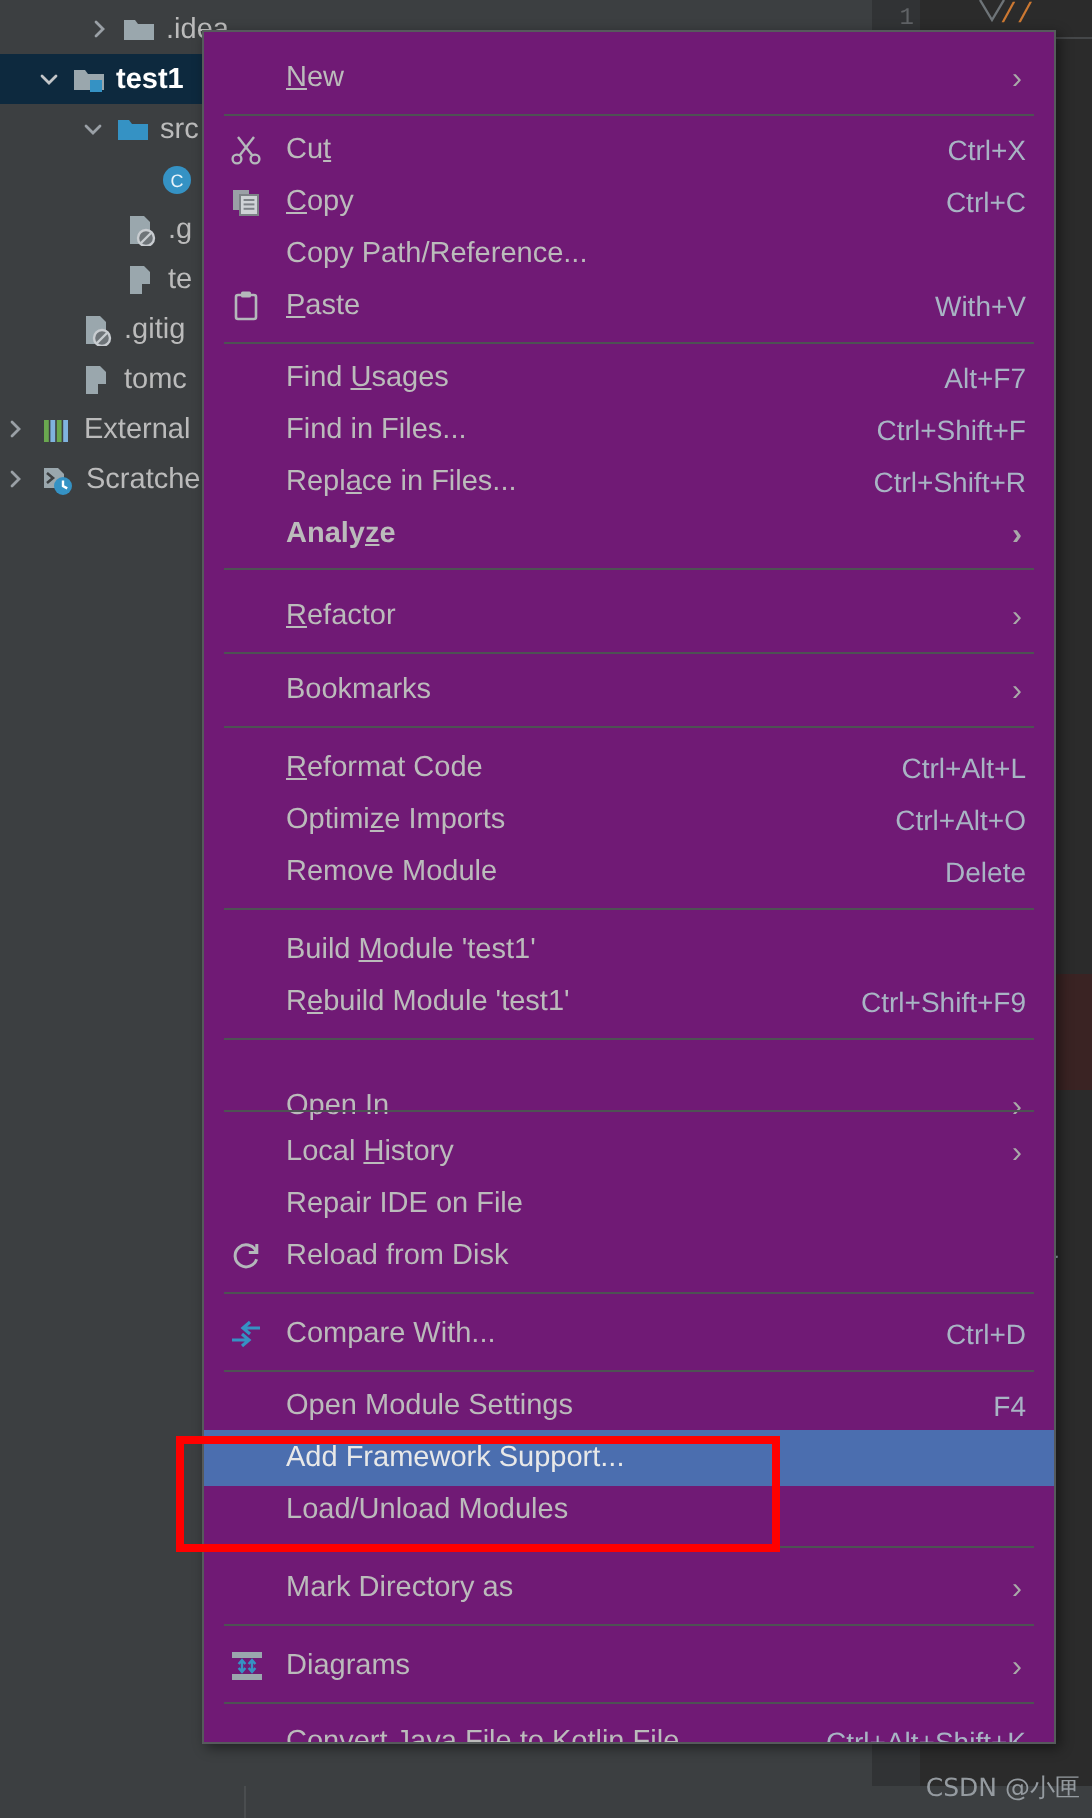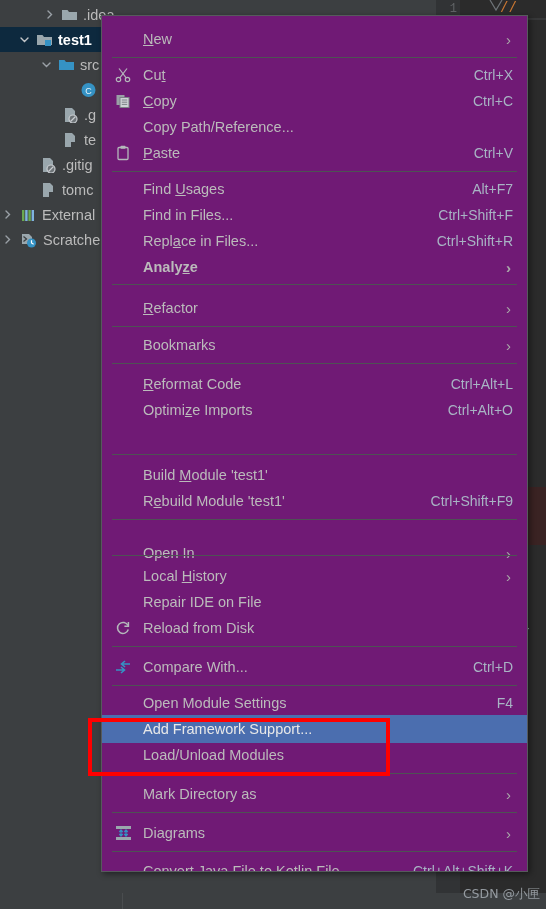--- a/index.html
+++ b/index.html
@@ -300,21 +300,21 @@
     </div>
 
     <div class="mi" style="top:123px;">
       <span class="mi-icon">
         <svg width="16" height="16" viewBox="0 0 16 16">
           <rect x="3" y="2.5" width="10" height="12" rx="1" fill="none" stroke="#b4b8bb" stroke-width="1.3"></rect>
           <rect x="5.5" y="0.8" width="5" height="3" rx="0.8" fill="#b4b8bb"></rect>
         </svg>
       </span>
       <span class="mi-label"><span class="mn">P</span>aste</span>
-      <span class="mi-accel">Ctrl+V</span>
+      <span class="mi-accel">With+V</span>
     </div>
     <div class="sep" style="top:155px;"></div>
 
     <div class="mi" style="top:159px;">
       <span class="mi-label">Find <span class="mn">U</span>sages</span>
       <span class="mi-accel">Alt+F7</span>
     </div>
 
     <div class="mi" style="top:185px;">
       <span class="mi-label">Find in Files...</span>
@@ -347,20 +347,24 @@
     <div class="mi" style="top:380px;">
       <span class="mi-label">Optimi<span class="mn">z</span>e Imports</span>
       <span class="mi-accel">Ctrl+Alt+O</span>
     </div>
 
     <div class="mi" style="top:354px;">
       <span class="mi-label"><span class="mn">R</span>eformat Code</span>
       <span class="mi-accel">Ctrl+Alt+L</span>
     </div>
 
+    <div class="mi" style="top:406px;">
+      <span class="mi-label">Remove Module</span>
+      <span class="mi-accel">Delete</span>
+    </div>
     <div class="sep" style="top:438px;"></div>
 
     <div class="mi" style="top:445px;">
       <span class="mi-label">Build <span class="mn">M</span>odule 'test1'</span>
     </div>
 
     <div class="mi" style="top:471px;">
       <span class="mi-label">R<span class="mn">e</span>build Module 'test1'</span>
       <span class="mi-accel">Ctrl+Shift+F9</span>
     </div>

